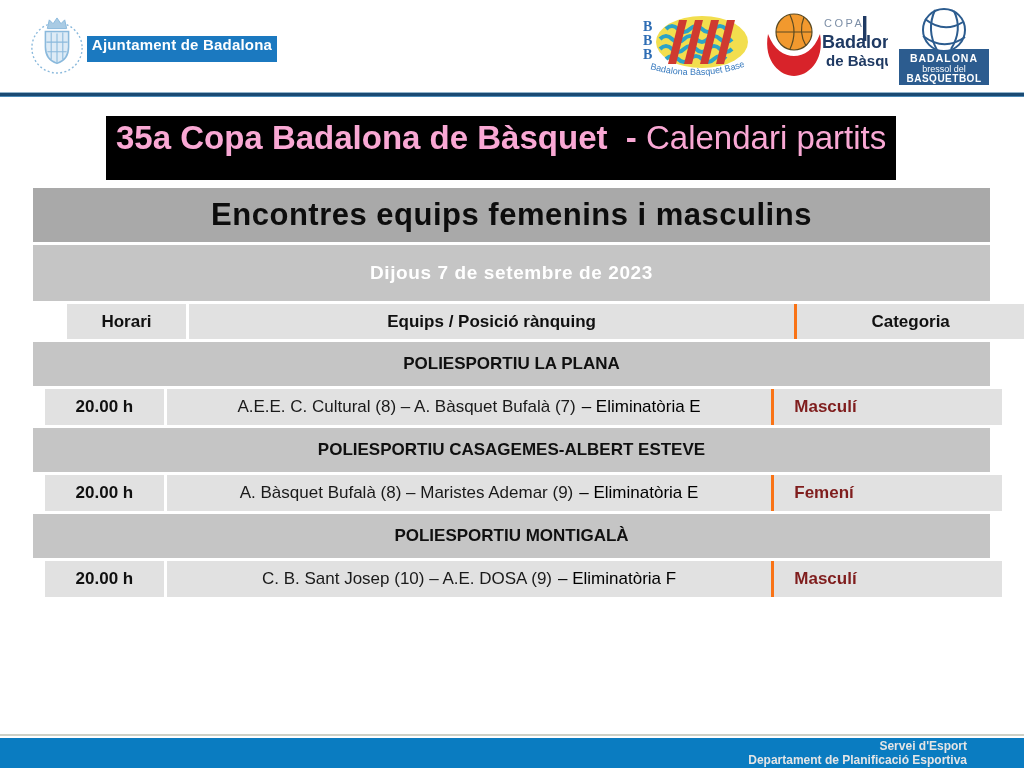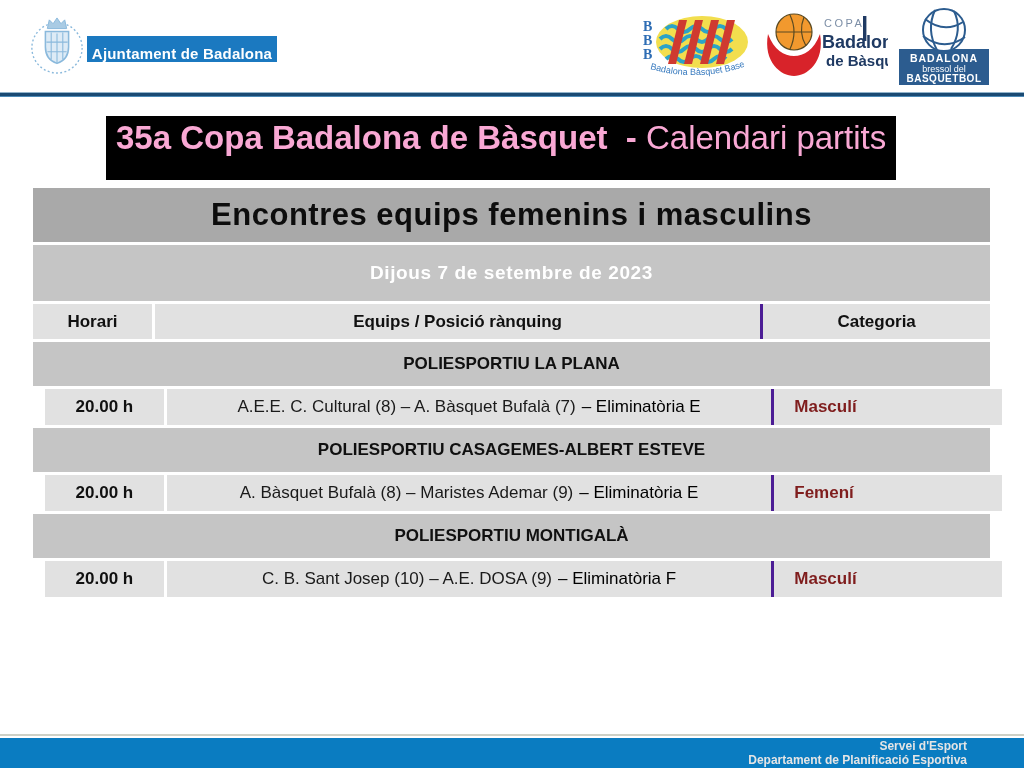--- a/index.html
+++ b/index.html
@@ -3,49 +3,49 @@
 <meta charset="utf-8">
 <style>
   html,body{margin:0;padding:0;background:#ffffff;}
   .page{position:relative;width:1024px;height:768px;background:#ffffff;overflow:hidden;
         font-family:"Liberation Sans", sans-serif;}
 
   
   .shield{position:absolute;left:28px;top:12px;}
   .muni-banner{position:absolute;left:87px;top:36px;width:190px;height:26px;
                background:#1b79c0;color:#ffffff;font-size:15px;font-weight:bold;
-               display:flex;align-items:flex-end;justify-content:center;letter-spacing:.2px;}
+               display:flex;align-items:flex-start;justify-content:center;letter-spacing:.2px;}
   .logo-bbb{position:absolute;left:638px;top:12px;}
   .logo-copa{position:absolute;left:760px;top:8px;}
   .logo-bressol{position:absolute;left:898px;top:6px;}
 
   .header-rule{position:absolute;left:0;top:92px;width:1024px;height:5px;
                background:linear-gradient(to bottom,#cfe9f7 0%,#1a4a73 30%,#1a4a73 72%,#6aaedd 100%);}
 
   
   .main-title{position:absolute;left:106px;top:116px;background:#000000;color:#f9a8d4;
               padding:4px 10px 24px 10px;font-size:33px;line-height:36px;white-space:nowrap;}
   .main-title .t-bold{font-weight:bold;white-space:pre;}
   .main-title .t-reg{font-weight:normal;}
 
   
   .schedule{position:absolute;left:33px;top:188px;width:957px;}
   .row{width:957px;box-sizing:border-box;margin-bottom:3px;display:flex;align-items:center;text-align:center;}
   .row-title{height:54px;background:#a9a9a9;justify-content:center;
              font-size:31px;font-weight:bold;color:#0d0d0d;letter-spacing:.5px;}
   .row-date{height:56px;background:#c5c5c5;justify-content:center;
             font-size:19px;font-weight:bold;color:#ffffff;letter-spacing:.6px;}
-  .row-cols{height:35px;}
+  .row-cols{height:35px;margin-left:34px;}
   .row-venue{height:44px;background:#c5c5c5;justify-content:center;
              font-size:17px;font-weight:bold;color:#101010;}
   .row-match{height:36px;margin-left:12px;}
   .cell{height:100%;box-sizing:border-box;display:flex;align-items:center;background:#e1e1e1;}
   .c-time{width:130px;border-right:3px solid #ffffff;justify-content:center;
           font-size:17px;font-weight:bold;color:#101010;}
-  .c-teams{width:649px;border-right:3px solid #4c1d95;justify-content:center;
+  .c-teams{width:649px;border-right:3px solid #f97316;justify-content:center;
            font-size:17px;color:#1a1a1a;}
   .c-teams .stage{font-weight:normal;margin-left:6px;color:#000000;}
   .c-cat{width:242px;justify-content:flex-start;padding-left:20px;
          font-size:17px;font-weight:bold;color:#7f1d1d;}
   .c-head{font-weight:bold;color:#101010;}
   .c-head.c-teams,.c-head.c-cat{justify-content:center;padding-left:0;}
 
   
   .footer-rule{position:absolute;left:0;bottom:32px;width:1024px;height:2px;background:#cdd0c6;}
   .footer{position:absolute;left:0;bottom:0;width:1024px;height:30px;background:#0a7cc1;

